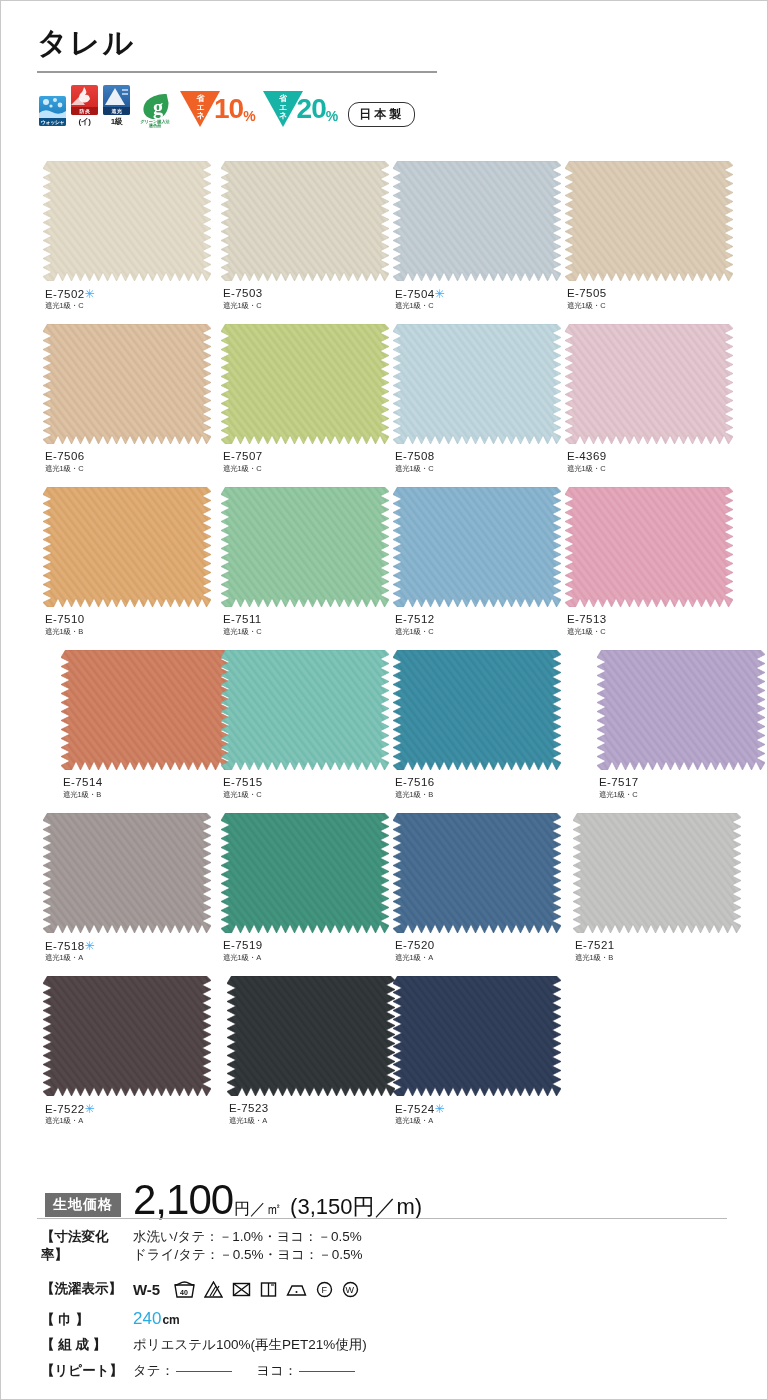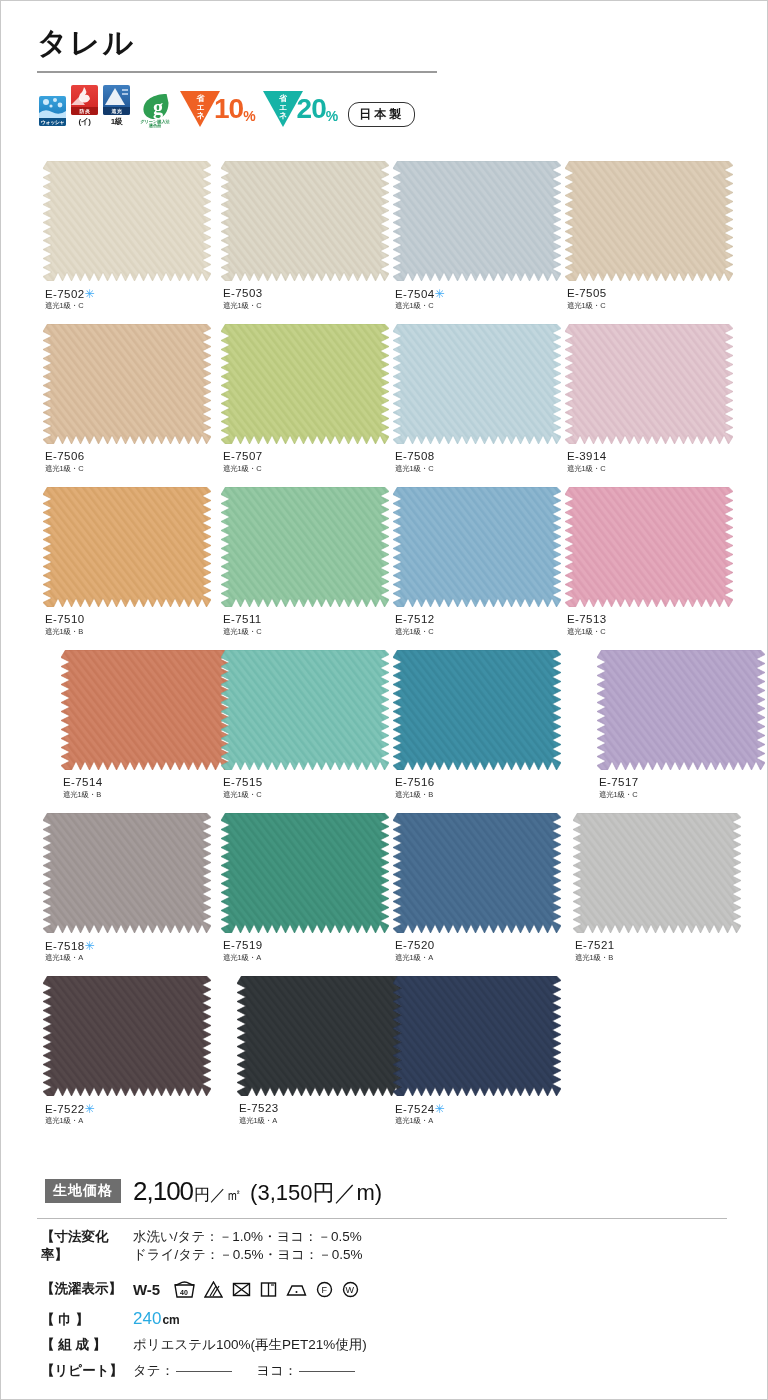--- a/index.html
+++ b/index.html
@@ -119,21 +119,21 @@
   
   .specs{position:absolute;left:0;top:1175px;width:768px;}
   .price-line{
     position:absolute;left:44px;top:0;display:flex;align-items:baseline;
   }
   .price-tag{
     background:#6e6e6e;color:#fff;font-size:14px;font-weight:700;
     padding:3px 8px;letter-spacing:1px;position:relative;top:-5px;
   }
   .price-main{
-    font-size:26px;font-weight:400;letter-spacing:-1px;margin-left:12px;color:#111;
+    font-size:42px;font-weight:400;letter-spacing:-1px;margin-left:12px;color:#111;
   }
   .price-unit{font-size:16px;margin-left:1px;color:#111;}
   .price-sub{font-size:22px;margin-left:8px;color:#111;}
   .price-rule{
     position:absolute;left:36px;top:42px;width:690px;height:1px;background:#b9b9b9;
   }
 
   .srow{
     position:absolute;left:40px;display:flex;align-items:flex-start;
     font-size:13.5px;color:#1d1d1d;
@@ -341,21 +341,21 @@
             <svg class="sw" viewBox="0 0 168 120" preserveAspectRatio="none">
               <defs>
                 <pattern id="tw7" width="6" height="6" patternUnits="userSpaceOnUse" patternTransform="rotate(-38)">
                   <rect width="6" height="6" fill="#e3c8d0"></rect>
                   <rect width="2.6" height="6" fill="#d4b4bf" opacity="0.55"></rect>
                 </pattern>
               </defs>
               <path d="M 4.5 0 L 163.5 0 L 168 4.5 L 159 9 L 168 13.5 L 159 18 L 168 22.5 L 159 27 L 168 31.5 L 159 36 L 168 40.5 L 159 45 L 168 49.5 L 159 54 L 168 58.5 L 159 63 L 168 67.5 L 159 72 L 168 76.5 L 159 81 L 168 85.5 L 159 90 L 168 94.5 L 159 99 L 168 103.5 L 159 108 L 168 112.5 L 163.5 120 L 159 111 L 154.5 120 L 150 111 L 145.5 120 L 141 111 L 136.5 120 L 132 111 L 127.5 120 L 123 111 L 118.5 120 L 114 111 L 109.5 120 L 105 111 L 100.5 120 L 96 111 L 91.5 120 L 87 111 L 82.5 120 L 78 111 L 73.5 120 L 69 111 L 64.5 120 L 60 111 L 55.5 120 L 51 111 L 46.5 120 L 42 111 L 37.5 120 L 33 111 L 28.5 120 L 24 111 L 19.5 120 L 15 111 L 10.5 120 L 4.5 120 L 0 115.5 L 9 111 L 0 106.5 L 9 102 L 0 97.5 L 9 93 L 0 88.5 L 9 84 L 0 79.5 L 9 75 L 0 70.5 L 9 66 L 0 61.5 L 9 57 L 0 52.5 L 9 48 L 0 43.5 L 9 39 L 0 34.5 L 9 30 L 0 25.5 L 9 21 L 0 16.5 L 9 12 L 0 7.5 Z" fill="url(#tw7)" stroke="#d4b4bf" stroke-width="0.7"></path>
             </svg>
           </div>
-          <div class="lbl">E-3914</div>
+          <div class="lbl">E-4369</div>
           <div class="sublbl">遮光1級・C</div>
         </div>
       </div>
       <div class="row">
         <div class="cell" style="left: 42px;">
           <div class="sw-wrap">
             <svg class="sw" viewBox="0 0 168 120" preserveAspectRatio="none">
               <defs>
                 <pattern id="tw8" width="6" height="6" patternUnits="userSpaceOnUse" patternTransform="rotate(-38)">
                   <rect width="6" height="6" fill="#e0ad76"></rect>
@@ -547,21 +547,21 @@
                   <rect width="6" height="6" fill="#55484a"></rect>
                   <rect width="2.6" height="6" fill="#473b3d" opacity="0.55"></rect>
                 </pattern>
               </defs>
               <path d="M 4.5 0 L 163.5 0 L 168 4.5 L 159 9 L 168 13.5 L 159 18 L 168 22.5 L 159 27 L 168 31.5 L 159 36 L 168 40.5 L 159 45 L 168 49.5 L 159 54 L 168 58.5 L 159 63 L 168 67.5 L 159 72 L 168 76.5 L 159 81 L 168 85.5 L 159 90 L 168 94.5 L 159 99 L 168 103.5 L 159 108 L 168 112.5 L 163.5 120 L 159 111 L 154.5 120 L 150 111 L 145.5 120 L 141 111 L 136.5 120 L 132 111 L 127.5 120 L 123 111 L 118.5 120 L 114 111 L 109.5 120 L 105 111 L 100.5 120 L 96 111 L 91.5 120 L 87 111 L 82.5 120 L 78 111 L 73.5 120 L 69 111 L 64.5 120 L 60 111 L 55.5 120 L 51 111 L 46.5 120 L 42 111 L 37.5 120 L 33 111 L 28.5 120 L 24 111 L 19.5 120 L 15 111 L 10.5 120 L 4.5 120 L 0 115.5 L 9 111 L 0 106.5 L 9 102 L 0 97.5 L 9 93 L 0 88.5 L 9 84 L 0 79.5 L 9 75 L 0 70.5 L 9 66 L 0 61.5 L 9 57 L 0 52.5 L 9 48 L 0 43.5 L 9 39 L 0 34.5 L 9 30 L 0 25.5 L 9 21 L 0 16.5 L 9 12 L 0 7.5 Z" fill="url(#tw20)" stroke="#473b3d" stroke-width="0.7"></path>
             </svg>
           </div>
           <div class="lbl">E-7522<span class="star">✳</span></div>
           <div class="sublbl">遮光1級・A</div>
         </div>
-        <div class="cell" style="left: 236px;">
+        <div class="cell" style="left: 226px;">
           <div class="sw-wrap">
             <svg class="sw" viewBox="0 0 168 120" preserveAspectRatio="none">
               <defs>
                 <pattern id="tw21" width="6" height="6" patternUnits="userSpaceOnUse" patternTransform="rotate(-38)">
                   <rect width="6" height="6" fill="#33383b"></rect>
                   <rect width="2.6" height="6" fill="#282d30" opacity="0.55"></rect>
                 </pattern>
               </defs>
               <path d="M 4.5 0 L 163.5 0 L 168 4.5 L 159 9 L 168 13.5 L 159 18 L 168 22.5 L 159 27 L 168 31.5 L 159 36 L 168 40.5 L 159 45 L 168 49.5 L 159 54 L 168 58.5 L 159 63 L 168 67.5 L 159 72 L 168 76.5 L 159 81 L 168 85.5 L 159 90 L 168 94.5 L 159 99 L 168 103.5 L 159 108 L 168 112.5 L 163.5 120 L 159 111 L 154.5 120 L 150 111 L 145.5 120 L 141 111 L 136.5 120 L 132 111 L 127.5 120 L 123 111 L 118.5 120 L 114 111 L 109.5 120 L 105 111 L 100.5 120 L 96 111 L 91.5 120 L 87 111 L 82.5 120 L 78 111 L 73.5 120 L 69 111 L 64.5 120 L 60 111 L 55.5 120 L 51 111 L 46.5 120 L 42 111 L 37.5 120 L 33 111 L 28.5 120 L 24 111 L 19.5 120 L 15 111 L 10.5 120 L 4.5 120 L 0 115.5 L 9 111 L 0 106.5 L 9 102 L 0 97.5 L 9 93 L 0 88.5 L 9 84 L 0 79.5 L 9 75 L 0 70.5 L 9 66 L 0 61.5 L 9 57 L 0 52.5 L 9 48 L 0 43.5 L 9 39 L 0 34.5 L 9 30 L 0 25.5 L 9 21 L 0 16.5 L 9 12 L 0 7.5 Z" fill="url(#tw21)" stroke="#282d30" stroke-width="0.7"></path>
             </svg>

